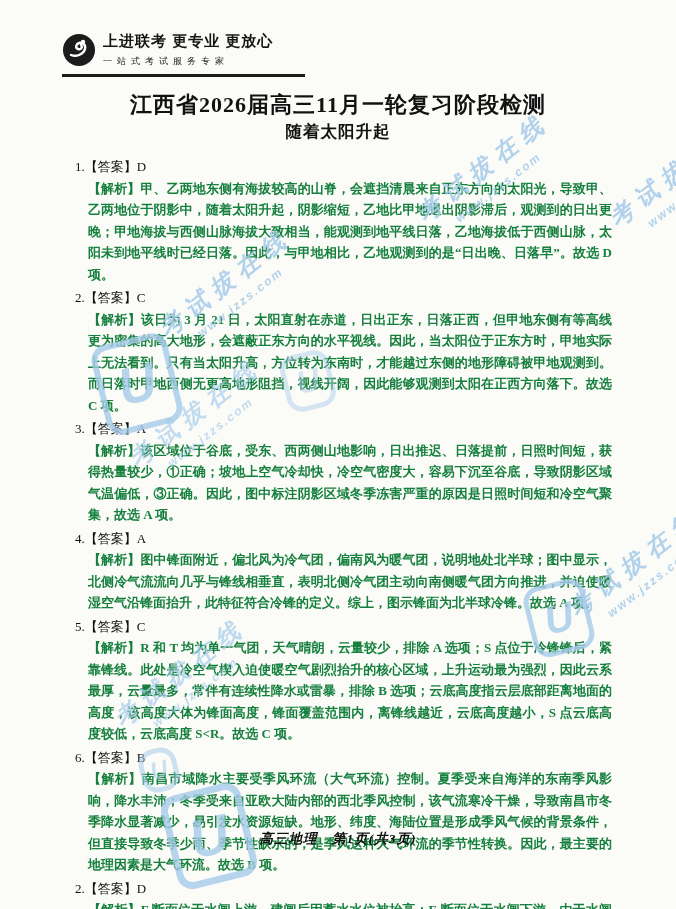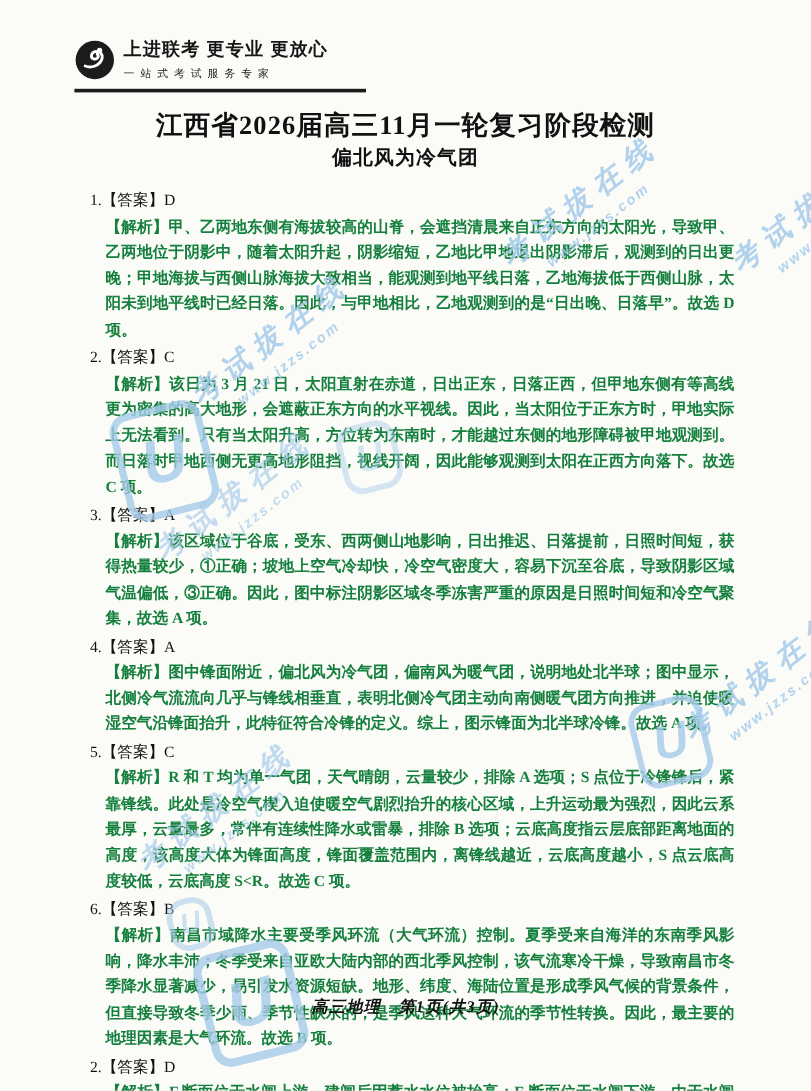--- a/index.html
+++ b/index.html
@@ -140,21 +140,21 @@
       </svg>
       <div class="brand-texts">
         <div class="brand-name">上进联考 更专业 更放心</div>
         <div class="brand-tagline">一站式考试服务专家</div>
       </div>
     </div>
   </div>
   <div class="brand-rule"></div>
 
   <h1 class="doc-title">江西省2026届高三11月一轮复习阶段检测</h1>
-  <h2 class="doc-subtitle">偏北风为冷气团</h2>
+  <h2 class="doc-subtitle">随着太阳升起</h2>
 
   <main class="answers">
 
     <article class="answer">
       <div class="ans-label">1.【答案】D</div>
       <p class="ans-analysis"><span class="hx">【解析】</span><span>甲、乙两地东侧有海拔较高的山脊，会遮挡清晨来自正东方向的太阳光，导致甲、乙两地位于阴影中，随着太阳升起，阴影缩短，乙地比甲地退出阴影滞后，观测到的日出更晚；甲地海拔与西侧山脉海拔大致相当，能观测到地平线日落，乙地海拔低于西侧山脉，太阳未到地平线时已经日落。因此，与甲地相比，乙地观测到的是“日出晚、日落早”。故选 D 项。</span></p>
     </article>
 
     <article class="answer">
       <div class="ans-label">2.【答案】C</div>

